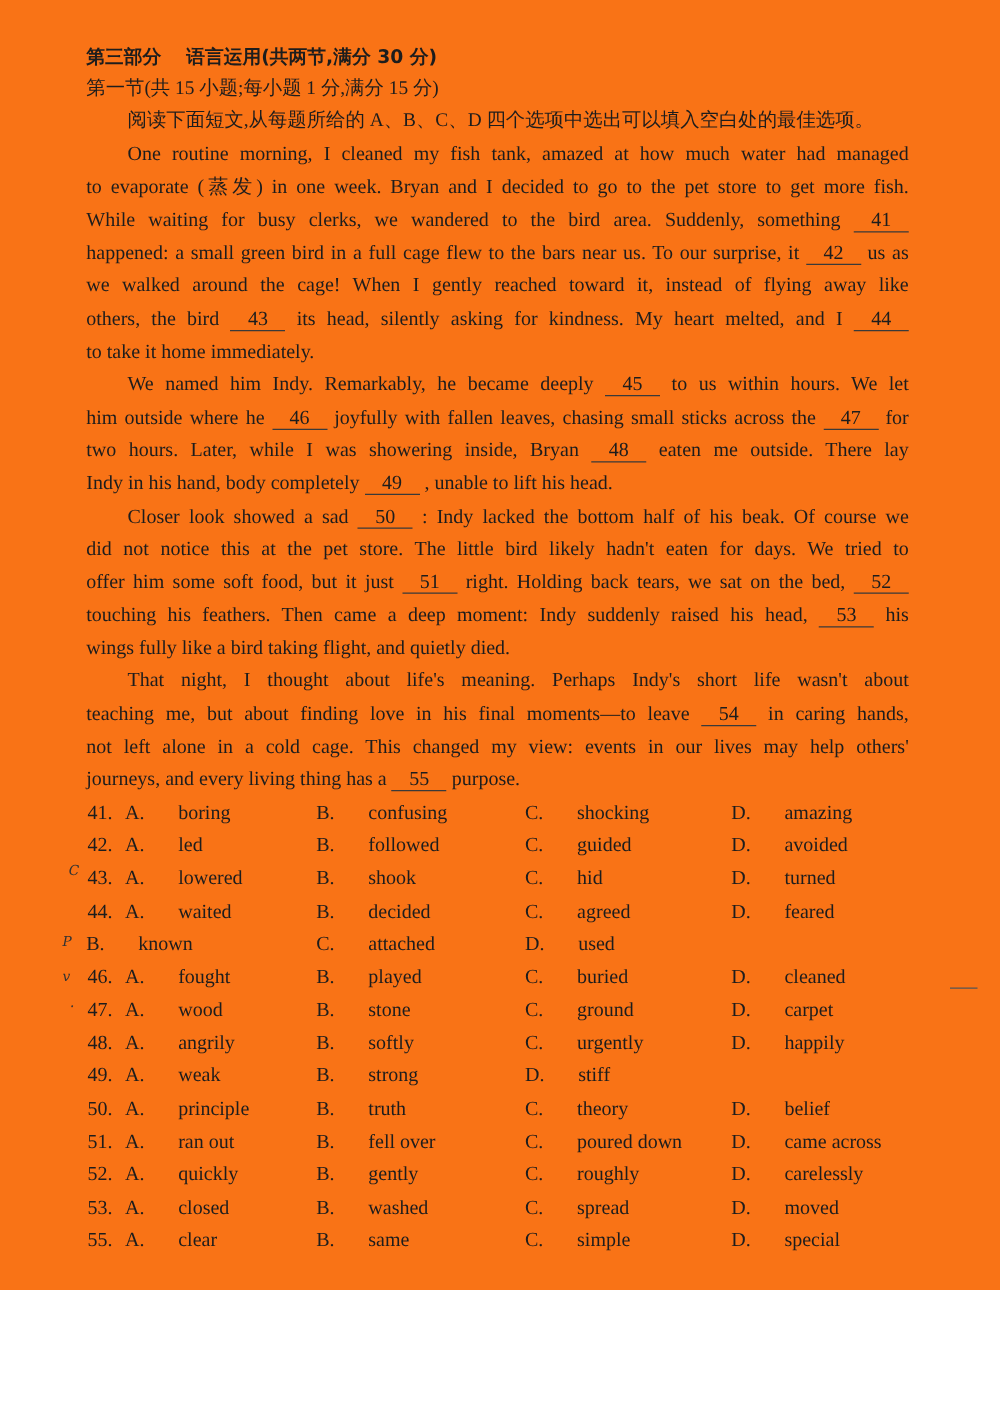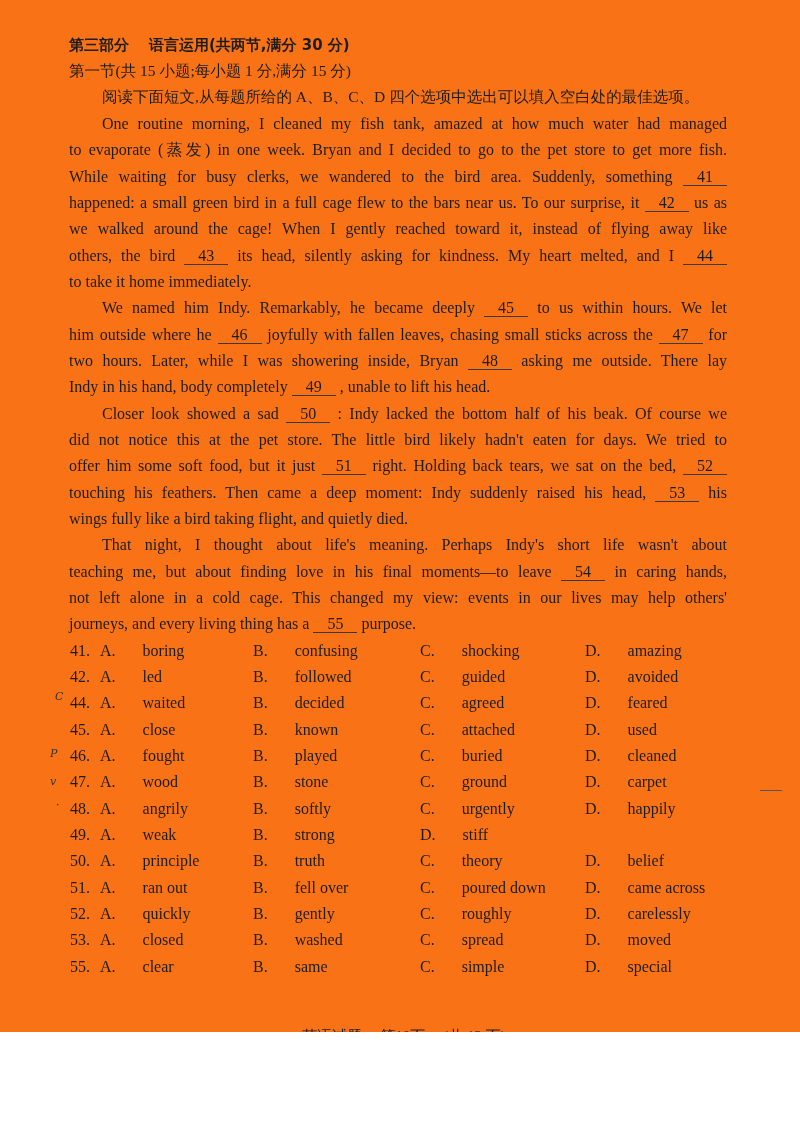--- a/index.html
+++ b/index.html
@@ -114,21 +114,21 @@
           <div class="line"><span>to evaporate (蒸发) in one week. Bryan and I decided to go to the pet store to get more fish.</span></div>
           <div class="line"><span>While waiting for busy clerks, we wandered to the bird area. Suddenly, something </span><span class="blank">41</span></div>
           <div class="line"><span>happened: a small green bird in a full cage flew to the bars near us. To our surprise, it </span><span class="blank">42</span><span> us as</span></div>
           <div class="line"><span>we walked around the cage! When I gently reached toward it, instead of flying away like</span></div>
           <div class="line"><span>others, the bird </span><span class="blank">43</span><span> its head, silently asking for kindness. My heart melted, and I </span><span class="blank">44</span></div>
           <div class="line last"><span>to take it home immediately.</span></div>
         </div>
         <div class="para">
           <div class="line first"><span>We named him Indy. Remarkably, he became deeply </span><span class="blank">45</span><span> to us within hours. We let</span></div>
           <div class="line"><span>him outside where he </span><span class="blank">46</span><span> joyfully with fallen leaves, chasing small sticks across the </span><span class="blank">47</span><span> for</span></div>
-          <div class="line"><span>two hours. Later, while I was showering inside, Bryan </span><span class="blank">48</span><span> asking me outside. There lay</span></div>
+          <div class="line"><span>two hours. Later, while I was showering inside, Bryan </span><span class="blank">48</span><span> eaten me outside. There lay</span></div>
           <div class="line last"><span>Indy in his hand, body completely </span><span class="blank">49</span><span> , unable to lift his head.</span></div>
         </div>
         <div class="para">
           <div class="line first"><span>Closer look showed a sad </span><span class="blank">50</span><span> : Indy lacked the bottom half of his beak. Of course we</span></div>
           <div class="line"><span>did not notice this at the pet store. The little bird likely hadn't eaten for days. We tried to</span></div>
           <div class="line"><span>offer him some soft food, but it just </span><span class="blank">51</span><span> right. Holding back tears, we sat on the bed, </span><span class="blank">52</span></div>
           <div class="line"><span>touching his feathers. Then came a deep moment: Indy suddenly raised his head, </span><span class="blank">53</span><span> his</span></div>
           <div class="line last"><span>wings fully like a bird taking flight, and quietly died.</span></div>
         </div>
         <div class="para">
@@ -146,27 +146,32 @@
           <div class="opt"><span class="opt-letter">C.</span><span class="opt-text">shocking</span></div>
           <div class="opt"><span class="opt-letter">D.</span><span class="opt-text">amazing</span></div>
         </div>
         <div class="qrow">
           <div class="opt"><span class="qnum">42.</span><span class="opt-letter">A.</span><span class="opt-text">led</span></div>
           <div class="opt"><span class="opt-letter">B.</span><span class="opt-text">followed</span></div>
           <div class="opt"><span class="opt-letter">C.</span><span class="opt-text">guided</span></div>
           <div class="opt"><span class="opt-letter">D.</span><span class="opt-text">avoided</span></div>
         </div>
         <div class="qrow">
+          <div class="opt"><span class="qnum">43.</span><span class="opt-letter">A.</span><span class="opt-text">lowered</span></div>
+          <div class="opt"><span class="opt-letter">B.</span><span class="opt-text">shook</span></div>
+          <div class="opt"><span class="opt-letter">C.</span><span class="opt-text">hid</span></div>
+          <div class="opt"><span class="opt-letter">D.</span><span class="opt-text">turned</span></div>
+        </div>
+        <div class="qrow">
           <div class="opt"><span class="qnum">44.</span><span class="opt-letter">A.</span><span class="opt-text">waited</span></div>
           <div class="opt"><span class="opt-letter">B.</span><span class="opt-text">decided</span></div>
           <div class="opt"><span class="opt-letter">C.</span><span class="opt-text">agreed</span></div>
           <div class="opt"><span class="opt-letter">D.</span><span class="opt-text">feared</span></div>
         </div>
         <div class="qrow">
-          <div class="opt"><span class="qnum">45.</span><span class="opt-letter">A.</span><span class="opt-text">close</span></div>
           <div class="opt"><span class="opt-letter">B.</span><span class="opt-text">known</span></div>
           <div class="opt"><span class="opt-letter">C.</span><span class="opt-text">attached</span></div>
           <div class="opt"><span class="opt-letter">D.</span><span class="opt-text">used</span></div>
         </div>
         <div class="qrow">
           <div class="opt"><span class="qnum">46.</span><span class="opt-letter">A.</span><span class="opt-text">fought</span></div>
           <div class="opt"><span class="opt-letter">B.</span><span class="opt-text">played</span></div>
           <div class="opt"><span class="opt-letter">C.</span><span class="opt-text">buried</span></div>
           <div class="opt"><span class="opt-letter">D.</span><span class="opt-text">cleaned</span></div>
         </div>

